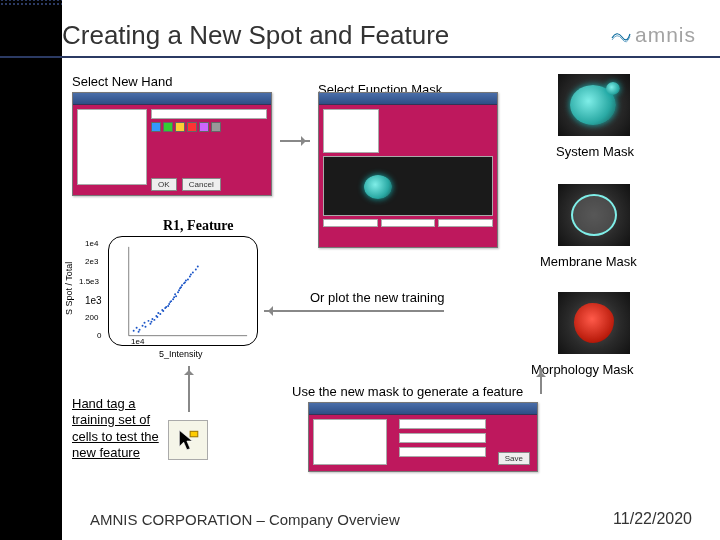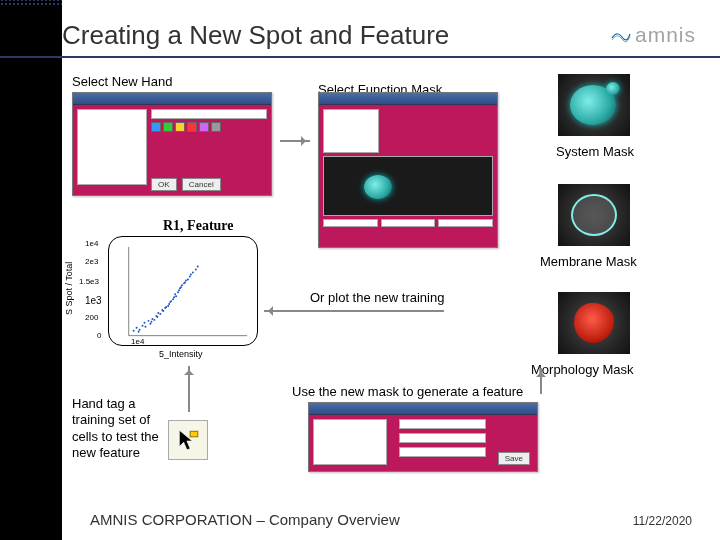--- a/index.html
+++ b/index.html
@@ -71,27 +71,27 @@
     right: auto; left: -1px; border-left-color: transparent; border-right-color: #888;
   }
   .arrow.up {
     width: 2px; height: auto;
   }
   .arrow.up::after {
     right: auto; top: -1px; left: -4px;
     border: 5px solid transparent; border-bottom-color: #888;
   }
   .note {
-    position: absolute; font-size: 13px; color: #000; line-height: 1.25;
+    position: absolute; font-size: 13px; color: #000; line-height: 1.25; text-decoration: underline;
   }
   .footer-left {
     position: absolute; left: 90px; bottom: 12px; font-size: 15px; color: #333;
   }
   .footer-right {
-    position: absolute; right: 28px; bottom: 12px; font-size: 12px; color: #333;
+    position: absolute; right: 28px; bottom: 12px; font-size: 16px; color: #333;
   }
   
   .win {
     position: absolute; background: #be185d; border: 1px solid #777;
     box-shadow: 1px 1px 2px rgba(0,0,0,0.25); font-size: 8px; color: #333;
   }
   .win .tb { height: 12px; background: linear-gradient(#4a6ea9,#2d4e85); border-bottom: 1px solid #335; }
   .win .body { padding: 4px; display: flex; gap: 4px; }
   .win .panel { background: #fff; border: 1px solid #aaa; }
   .btn {

